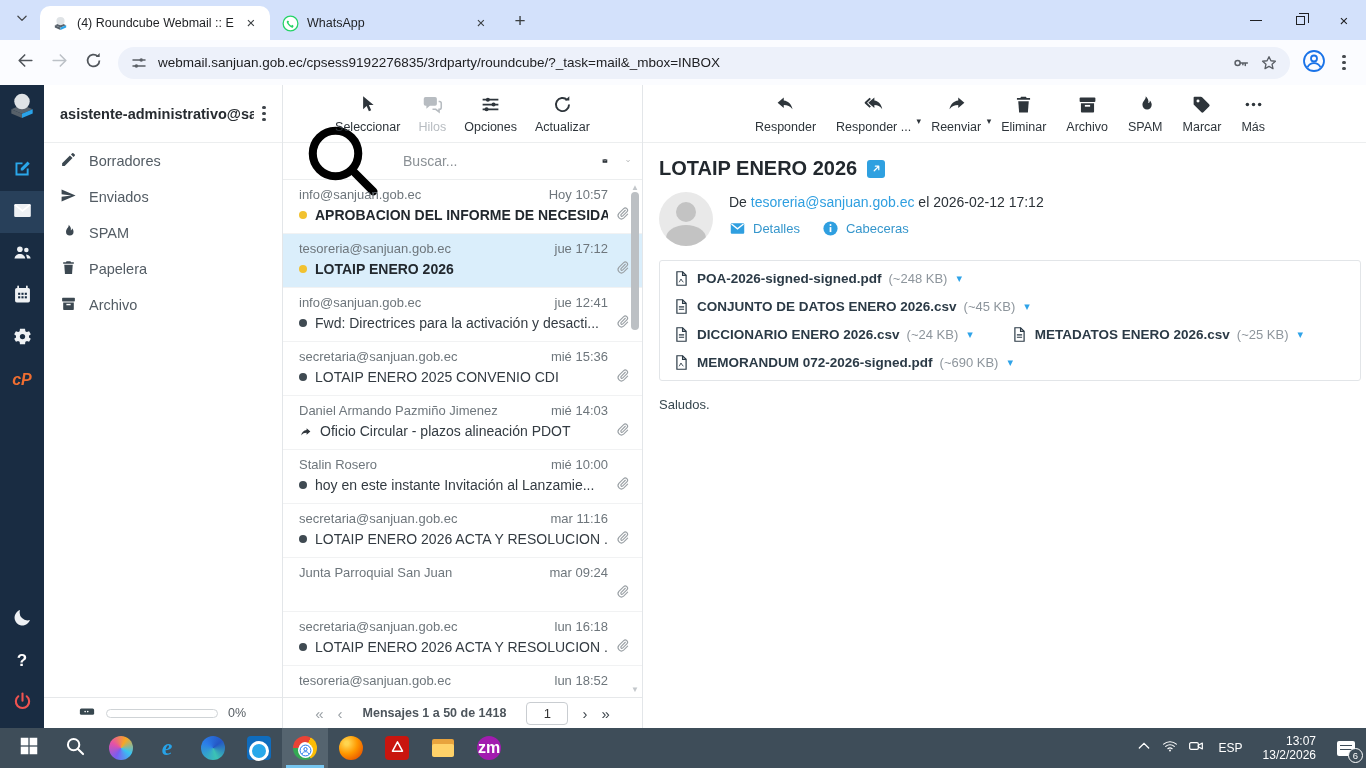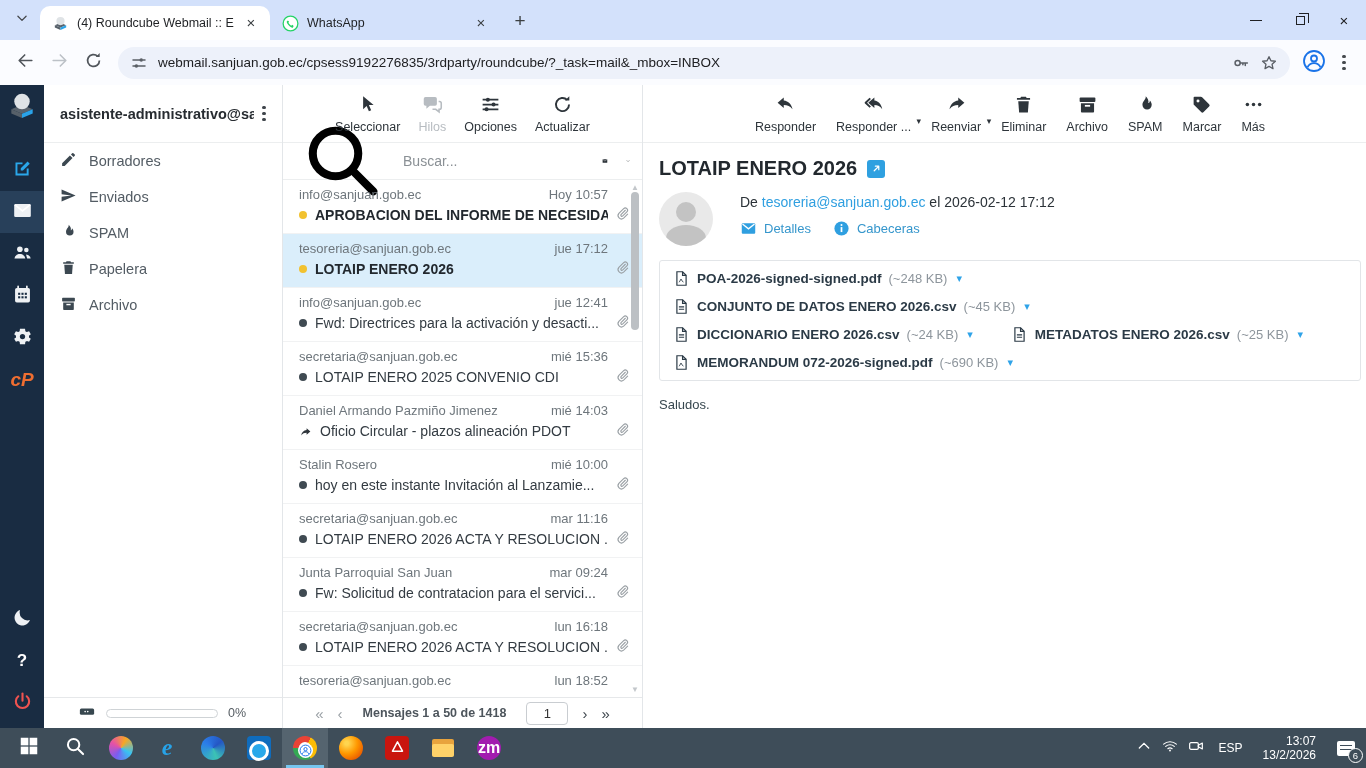--- a/index.html
+++ b/index.html
@@ -39,21 +39,21 @@
   #app { display:flex; height:643px; }
 
   
   #rail { width:44px; background:#192c42; display:flex; flex-direction:column; align-items:center; color:#eef1f4; }
   .rail-logo { width:44px; height:46px; display:flex; align-items:center; justify-content:center; }
   .rail-logo svg { width:32px; height:32px; }
   .rail-item { width:44px; height:42px; display:flex; align-items:center; justify-content:center; }
   .rail-item svg { width:21px; height:21px; }
   .rail-item.compose { color:#2aa7ea; margin-top:18px; }
   .rail-item.active { background:#28405a; }
-  .rail-cp { color:#ef6e31; font-weight:bold; font-style:italic; font-size:19px; }
+  .rail-cp { color:#ef6e31; font-weight:bold; font-style:italic; font-size:16px; }
   .rail-spacer { flex:1; }
   .rail-help { font-size:17px; font-weight:bold; color:#fff; }
   .rail-item.power { color:#ef5350; margin-bottom:4px; }
 
   
   #folders { width:239px; background:#fff; border-right:1px solid #e3e6e9; display:flex; flex-direction:column; }
   .acct { height:58px; display:flex; align-items:center; padding:0 8px 0 16px; border-bottom:1px solid #eceeef; }
   .acct .name { flex:1; font-size:14.5px; font-weight:bold; color:#272c31; white-space:nowrap; overflow:hidden; }
   .vdots { width:20px; display:flex; flex-direction:column; align-items:center; gap:2.5px; padding:4px 0; }
   .vdots i { width:3.5px; height:3.5px; border-radius:50%; background:#3f454b; }
@@ -106,21 +106,21 @@
   .pginput { width:42px; height:23px; border:1px solid #c9cdd1; border-radius:4px; text-align:center; font-size:13px; color:#333; outline:none; }
 
   
   #view { flex:1; display:flex; flex-direction:column; background:#fff; }
   .vtoolbar { height:58px; display:flex; align-items:flex-start; justify-content:center; gap:20px; padding-top:9px; border-bottom:1px solid #eceeef; }
   .vcontent { flex:1; padding:14px 16px; overflow:hidden; }
   .subject-line { display:flex; align-items:center; gap:10px; }
   .subject-line h1 { font-size:20px; color:#22282e; font-weight:bold; }
   .extlink { width:18px; height:18px; border-radius:3px; background:#2fa0e0; display:flex; align-items:center; justify-content:center; }
   .extlink svg { width:11px; height:11px; color:#fff; }
-  .mhead { display:flex; gap:27px; margin-top:12px; align-items:flex-start; }
+  .mhead { display:flex; gap:16px; margin-top:12px; align-items:flex-start; }
   .mavatar { width:54px; height:54px; border-radius:50%; background:#e9e9e9; overflow:hidden; position:relative; flex:0 0 54px; }
   .mavatar .hd { position:absolute; left:17px; top:10px; width:20px; height:20px; border-radius:50%; background:#c3c3c3; }
   .mavatar .bd { position:absolute; left:7px; top:33px; width:40px; height:26px; border-radius:50% 50% 0 0; background:#c3c3c3; }
   .fromline { font-size:14px; color:#2b3238; margin-top:2px; }
   .fromline a { color:#2f9fe0; text-decoration:none; }
   .linkrow { display:flex; gap:22px; margin-top:10px; }
   .hlink { display:flex; align-items:center; gap:7px; font-size:13px; color:#3596cc; }
   .hlink .ic { width:17px; height:17px; color:#2f9fe0; }
   .hlink .ic svg { width:17px; height:17px; }
   .attbox { margin-top:14px; border:1px solid #e2e5e8; border-radius:3px; padding:9px 13px; width:702px; display:flex; flex-wrap:wrap; column-gap:38px; row-gap:11px; }
@@ -513,24 +513,20 @@
               <span class="subj">LOTAIP ENERO 2026 ACTA Y RESOLUCION ...</span>
             </div>
           <span class="clip"><svg viewBox="0 0 24 24" width="100%" height="100%" fill="currentColor">
                 <path d="M16.5 6.8l-6.9 6.9a1.8 1.8 0 0 0 2.5 2.5l6.9-6.9a3.6 3.6 0 0 0-5.1-5.1L6.2 11.9a5.4 5.4 0 0 0 7.6 7.6l6.4-6.4" fill="none" stroke="currentColor" stroke-width="1.8" stroke-linecap="round"></path>
               </svg></span>
         </div>
         <div class="msg">
           <div class="l1">
               <span class="sender">Junta Parroquial San Juan</span>
               <span class="date">mar 09:24</span>
-            </div>
-          <div class="l2">
-              <span class="flagdot dot-d"></span>
-              <span class="subj">Fw: Solicitud de contratacion para el servici...</span>
             </div>
           <span class="clip"><svg viewBox="0 0 24 24" width="100%" height="100%" fill="currentColor">
                 <path d="M16.5 6.8l-6.9 6.9a1.8 1.8 0 0 0 2.5 2.5l6.9-6.9a3.6 3.6 0 0 0-5.1-5.1L6.2 11.9a5.4 5.4 0 0 0 7.6 7.6l6.4-6.4" fill="none" stroke="currentColor" stroke-width="1.8" stroke-linecap="round"></path>
               </svg></span>
         </div>
         <div class="msg">
           <div class="l1">
               <span class="sender">secretaria@sanjuan.gob.ec</span>
               <span class="date">lun 16:18</span>
             </div>

